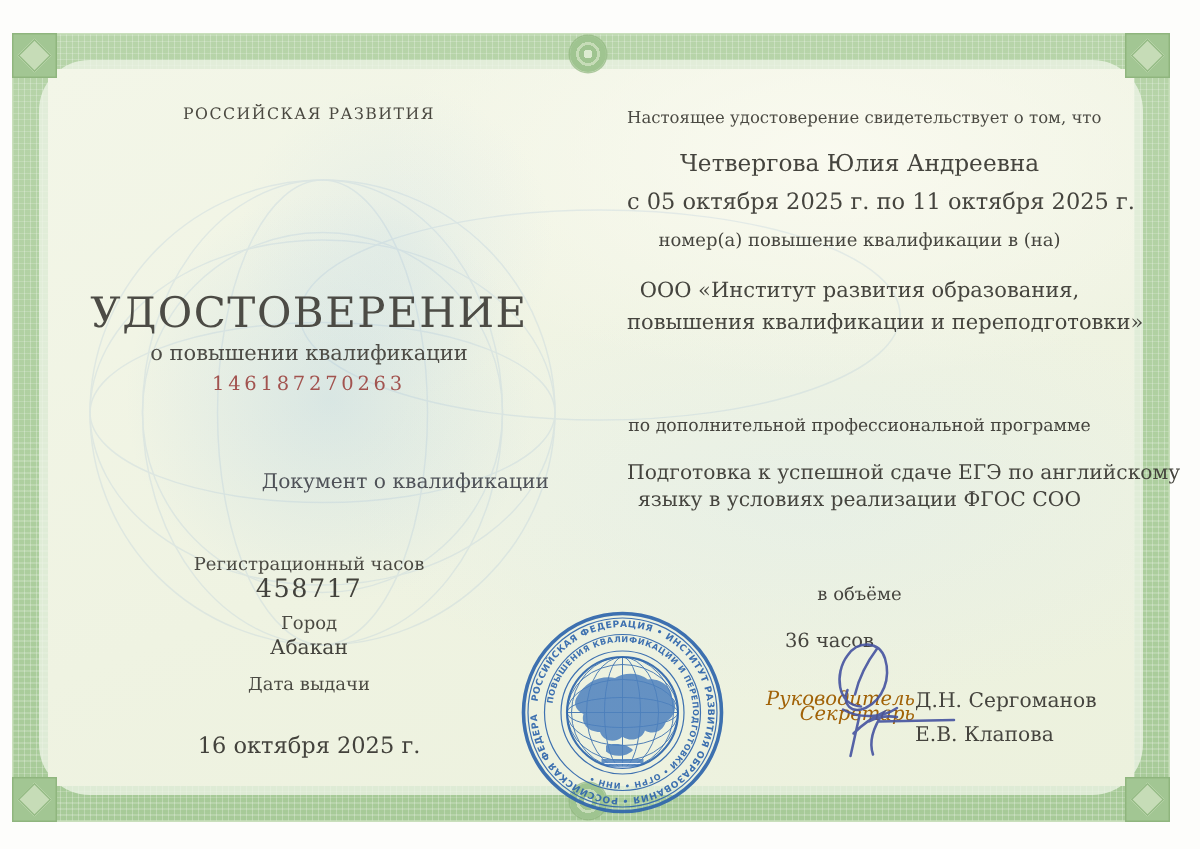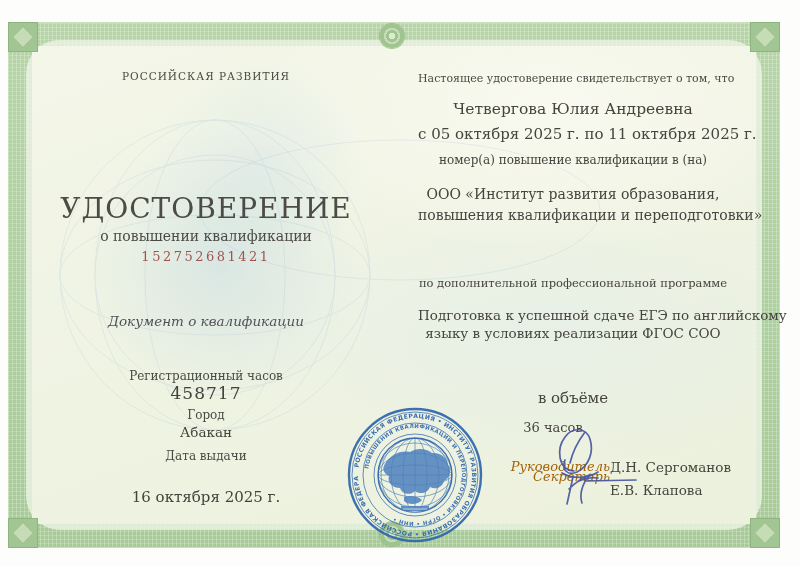--- a/index.html
+++ b/index.html
@@ -46,32 +46,32 @@
     box-shadow:0 0 0 1px rgba(143,181,126,0.7);
   }
   
   .tb{position:absolute;text-align:center;line-height:1.15;}
   .lcol{left:46px;width:320px;}
   .rcol{left:418px;width:310px;white-space:nowrap;}
   .country{font-size:10.5px;letter-spacing:1px;color:#4a4840;}
   .title{font-size:28px;letter-spacing:1px;color:#4c4b45;}
   .subtitle{font-size:14px;color:#4c4b45;}
   .serial{font-size:13px;letter-spacing:2.5px;color:#a2534f;}
-  .doctype{font-style:italic;font-size:13.5px;color:#4f5258;}
+  .doctype{font-size:13.5px;color:#4f5258;text-align:right;}
   .small-label{font-size:12px;color:#4a4942;}
   .value{font-size:15px;color:#43423c;}
   .reg-num{font-size:17px;letter-spacing:1px;}
   .intro{font-size:11px;color:#4a4942;}
   .name{font-size:15.5px;}
   .period{font-size:15px;}
   .completed{font-size:12px;}
   .org{font-size:14px;}
   .prog-label{font-size:11.5px;}
   .prog{font-size:13.5px;}
-  .vol-label{font-size:15px;}
+  .vol-label{font-size:12px;}
   .vol{font-size:13px;}
   .sig-label{font-style:italic;font-size:13px;color:#a16207;text-align:right;}
   .sig-name{font-size:13.5px;text-align:left;}
   .overlay{position:absolute;left:0;top:0;pointer-events:none;}
 </style>
 </head>
 <body>
 
 <div class="page">
 
@@ -94,21 +94,21 @@
       <ellipse cx="215" cy="275" rx="120" ry="155"></ellipse>
       <ellipse cx="215" cy="275" rx="155" ry="60"></ellipse>
       <ellipse cx="215" cy="275" rx="155" ry="115"></ellipse>
       <ellipse cx="400" cy="210" rx="200" ry="70"></ellipse>
     </g>
   </svg>
 
   <div class="tb lcol country" style="top:70px;">РОССИЙСКАЯ РАЗВИТИЯ</div>
   <div class="tb lcol title" style="top:193px;">УДОСТОВЕРЕНИЕ</div>
   <div class="tb lcol subtitle" style="top:228px;">о повышении квалификации</div>
-  <div class="tb lcol serial" style="top:250px;">152752681421</div>
+  <div class="tb lcol serial" style="top:250px;">146187270263</div>
   <div class="tb lcol doctype" style="top:314px;">Документ о квалификации</div>
   <div class="tb lcol small-label" style="top:370px;">Регистрационный часов</div>
   <div class="tb lcol value reg-num" style="top:384px;">458717</div>
   <div class="tb lcol small-label" style="top:409px;">Город</div>
   <div class="tb lcol value" style="top:425px;font-size:13.5px;">Абакан</div>
   <div class="tb lcol small-label" style="top:450px;">Дата выдачи</div>
   <div class="tb lcol value" style="top:489px;">16 октября 2025 г.</div>
 
   <div class="tb rcol intro" style="top:73px;">Настоящее удостоверение свидетельствует о том, что</div>
   <div class="tb rcol name" style="top:101px;text-align:center;">Четвергова Юлия Андреевна</div>

